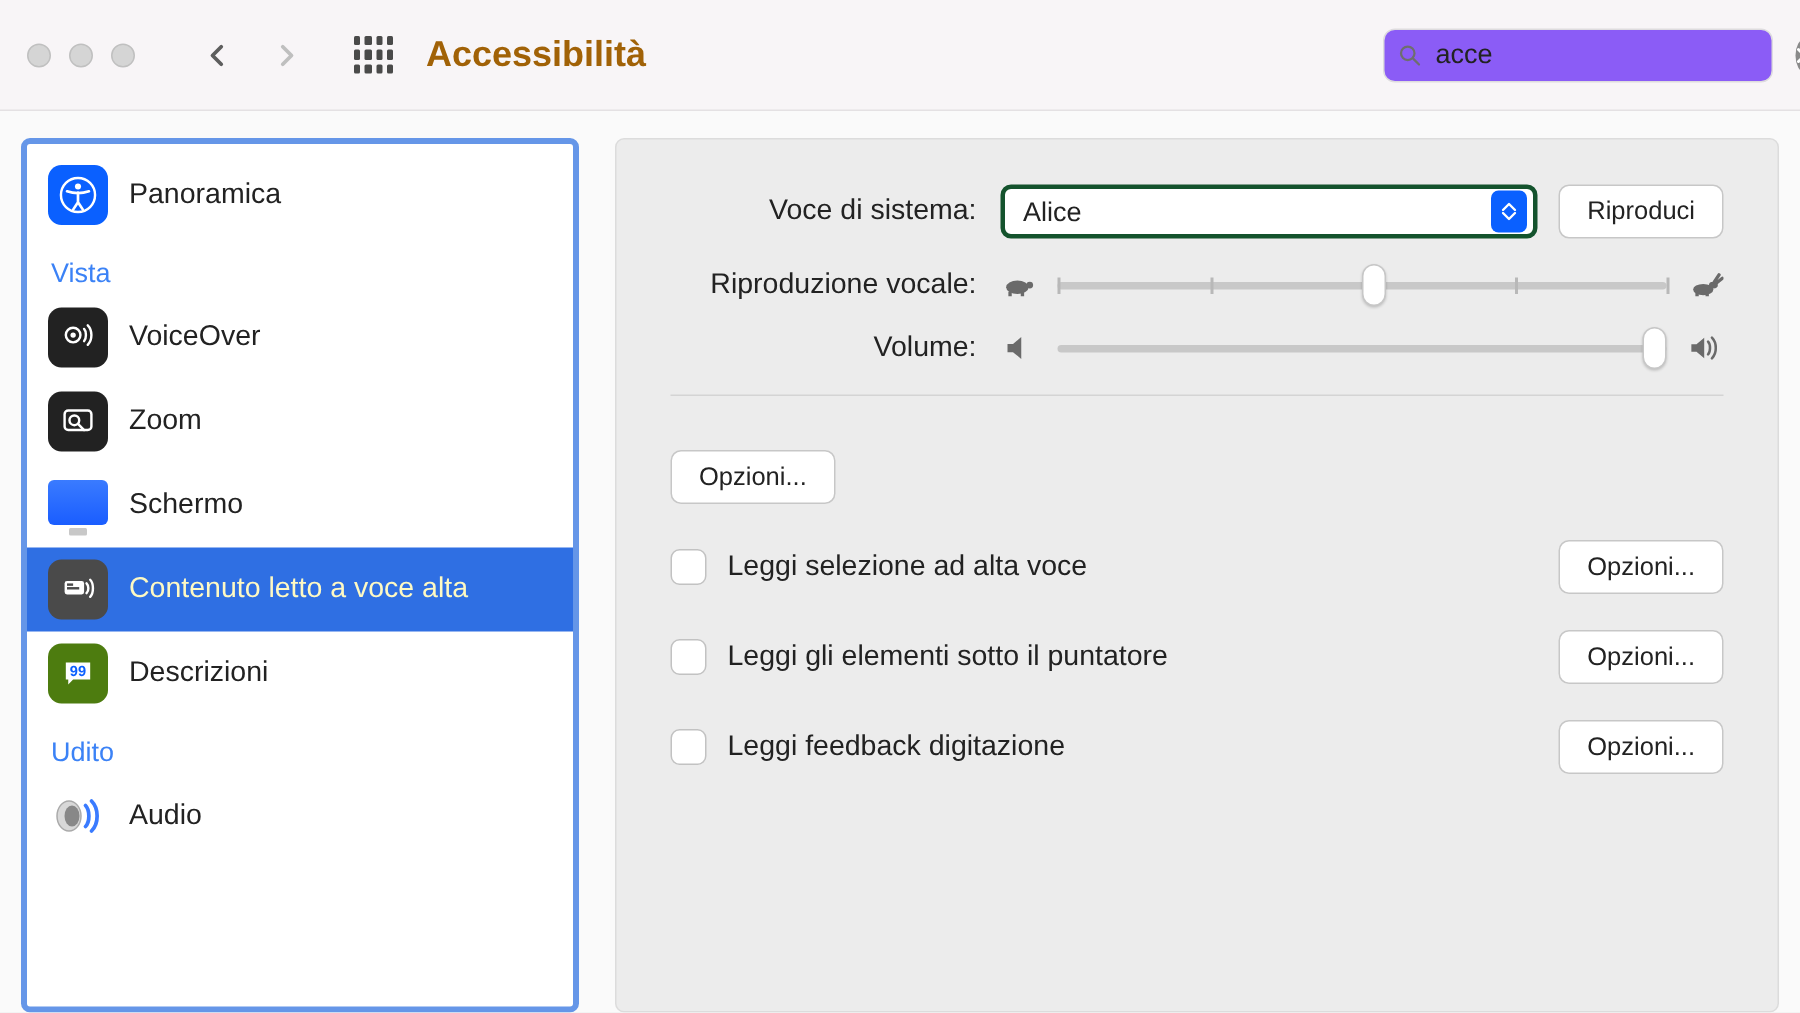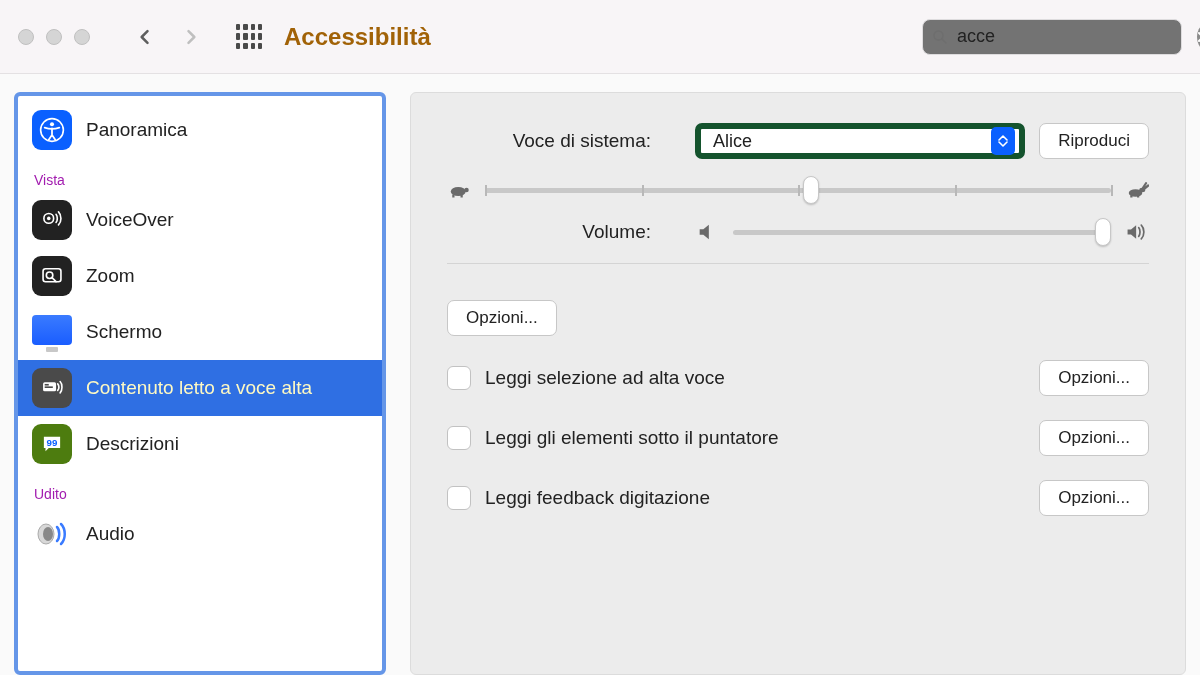--- a/index.html
+++ b/index.html
@@ -47,21 +47,21 @@
   }
   .grid-icon .g span { background:#4a4a4a; border-radius:1px; }
 
   .title-label { font-size: 24px; font-weight: 600; color: #a16207; flex: 0 0 auto; }
 
   .toolbar-spacer { flex: 1; }
 
   .searchbox {
     display:flex; align-items:center;
     width: 260px; height: 36px;
-    background: #737373;
+    background: #8b5cf6;
     border: 1px solid #dedcde;
     border-radius: 8px;
     padding: 0 8px;
     gap: 8px;
   }
   .searchbox svg { width: 18px; height: 18px; color:#6e6e6e; flex:0 0 auto; }
   .searchbox input {
     flex:1; border:none; outline:none; background:transparent;
     font-size: 18px; color:#222;
   }
@@ -81,21 +81,21 @@
   
   .sidebar {
     width: 372px; height: 100%;
     background:#fff;
     border: 4px solid #6596e8;
     border-radius: 6px;
     padding: 6px 0;
     overflow: hidden;
   }
   .side-heading {
-    font-size: 14px; color:#a21caf;
+    font-size: 18px; color:#3b82f6;
     padding: 14px 16px 4px 16px;
   }
   .side-item {
     display:flex; align-items:center; gap:14px;
     padding: 8px 14px;
     font-size: 19px;
     cursor: pointer;
   }
   .side-item .ico {
     width: 40px; height: 40px; border-radius: 9px;
@@ -124,30 +124,29 @@
   .panel {
     flex:1; height:100%;
     background:#ececec;
     border:1px solid #dcdcdc;
     border-radius:6px;
     padding: 30px 36px;
   }
   .form-row {
     display:flex; align-items:center;
     margin-bottom: 20px;
-    gap: 28px;
   }
   .form-label {
     width: 220px; text-align:right; padding-right: 16px;
     font-size: 19px; color:#222;
   }
   .form-field { flex:1; display:flex; align-items:center; gap:14px; }
 
   .select {
-    flex:1; height:36px; background:#fff; border:6px solid #14532d;
+    flex:1; height:36px; background:#fff; border:3px solid #14532d;
     border-radius:7px; display:flex; align-items:center; justify-content:space-between;
     padding: 0 4px 0 12px; font-size:18px;
   }
   .select .stepper {
     width:24px; height:28px; background:#0a60ff; border-radius:5px;
     display:flex; flex-direction:column; align-items:center; justify-content:center;
     color:#fff;
   }
   .select .stepper svg { width:10px; height:7px; }
 
@@ -336,20 +335,21 @@
             <svg viewBox="0 0 10 7">
                 <path d="M1 1l4 4 4-4" stroke="#fff" stroke-width="1.6" fill="none" stroke-linecap="round" stroke-linejoin="round"></path>
               </svg>
           </div>
         </div>
         <div class="btn">Riproduci</div>
       </div>
     </div>
 
     <div class="form-row">
+      <div class="form-label">Riproduzione vocale:</div>
       <div class="form-field">
         <span class="slider-icon">
           <svg viewBox="0 0 32 24">
               <ellipse cx="15" cy="14" rx="10" ry="6" fill="#6a6a6a"></ellipse>
               <circle cx="26" cy="12" r="3" fill="#6a6a6a"></circle>
               <rect x="7" y="18" width="3" height="4" fill="#6a6a6a"></rect>
               <rect x="18" y="18" width="3" height="4" fill="#6a6a6a"></rect>
             </svg>
         </span>
         <div class="slider-track">

